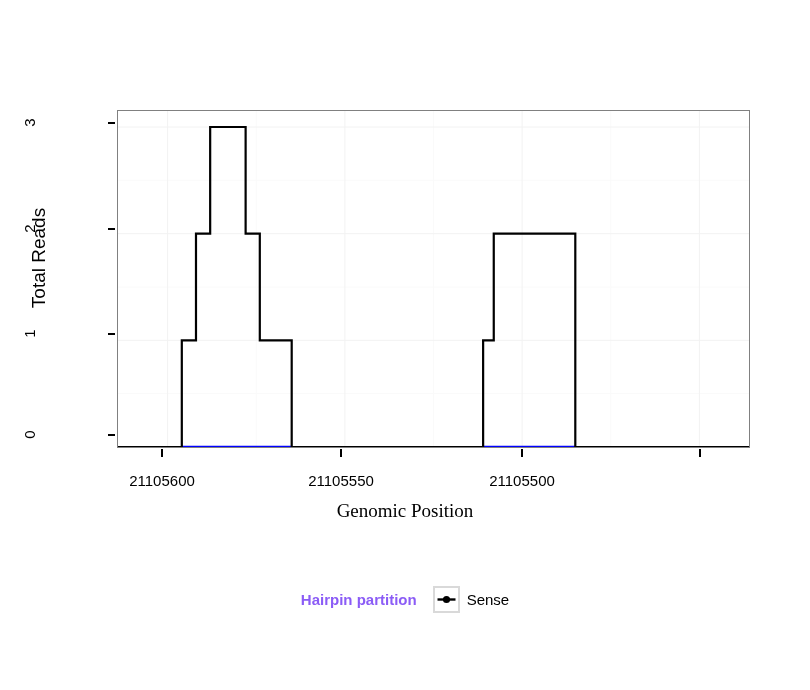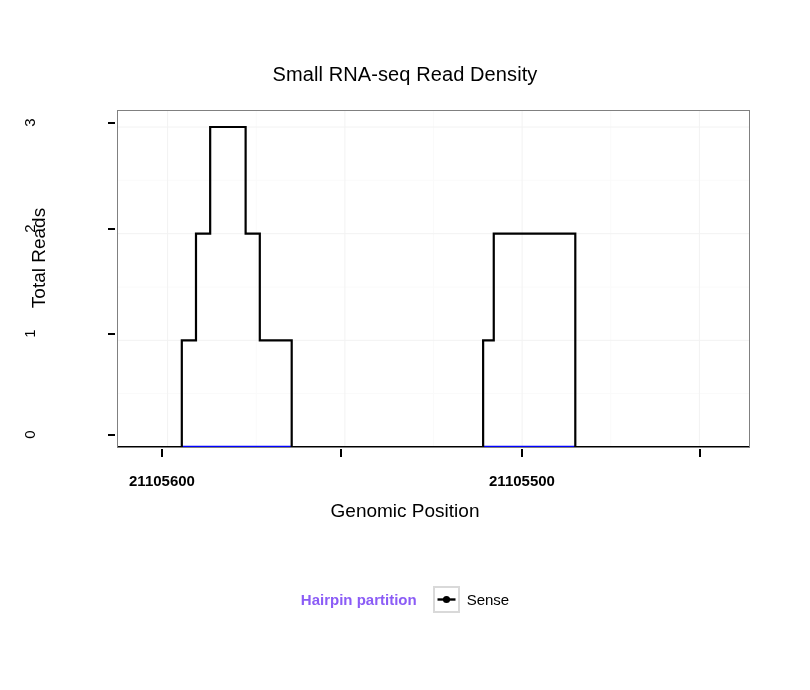--- a/index.html
+++ b/index.html
@@ -59,20 +59,21 @@
     color: #000000;
   }
   #x-axis-title {
     position: absolute;
     left: 0;
     top: 500px;
     width: 810px;
     text-align: center;
     font-size: 19px;
     color: #000000;
+    font-family: Liberation Serif, serif;
   }
   
   .y-tick-label {
     position: absolute;
     right: 751px;
     width: 60px;
     text-align: center;
     font-size: 15px;
     color: #000000;
     transform: rotate(-90deg);
@@ -84,21 +85,20 @@
     background: #000000;
   }
   .x-tick-label {
     position: absolute;
     top: 472px;
     width: 140px;
     margin-left: -70px;
     text-align: center;
     font-size: 15px;
     color: #000000;
-    font-weight: bold;
   }
   .x-tick-mark {
     position: absolute;
     top: 449px;
     width: 2px;
     height: 8px;
     background: #000000;
   }
   
   #legend {
@@ -135,40 +135,40 @@
   .legend-label {
     font-size: 15px;
     color: #000000;
   }
 </style>
 </head>
 <body>
 
 <div id="figure">
 
-  <div id="chart-title">Small RNA-seq Read Density</div>
 
   <div id="y-axis-title">Total Reads</div>
 
   <div class="y-tick-label" style="top:114px;">3</div>
   <div class="y-tick-mark" style="left:108px; top:122px;"></div>
 
   <div class="y-tick-label" style="top:220px;">2</div>
   <div class="y-tick-mark" style="left:108px; top:228px;"></div>
 
   <div class="y-tick-label" style="top:325px;">1</div>
   <div class="y-tick-mark" style="left:108px; top:333px;"></div>
 
   <div class="y-tick-label" style="top:426px;">0</div>
   <div class="y-tick-mark" style="left:108px; top:434px;"></div>
 
   <div class="x-tick-mark" style="left:161px;"></div>
   <div class="x-tick-label" style="left:162px;">21105600</div>
 
   <div class="x-tick-mark" style="left:340px;"></div>
+  <div class="x-tick-label" style="left:341px;">21105550</div>
 
   <div class="x-tick-mark" style="left:521px;"></div>
   <div class="x-tick-label" style="left:522px;text-align:center;">21105500</div>
 
   <div class="x-tick-mark" style="left:699px;"></div>
 
   <div id="x-axis-title">Genomic Position</div>
 
   <div id="plot-panel">
     <svg id="plot-svg" width="631" height="336" viewBox="0 0 631 336">

